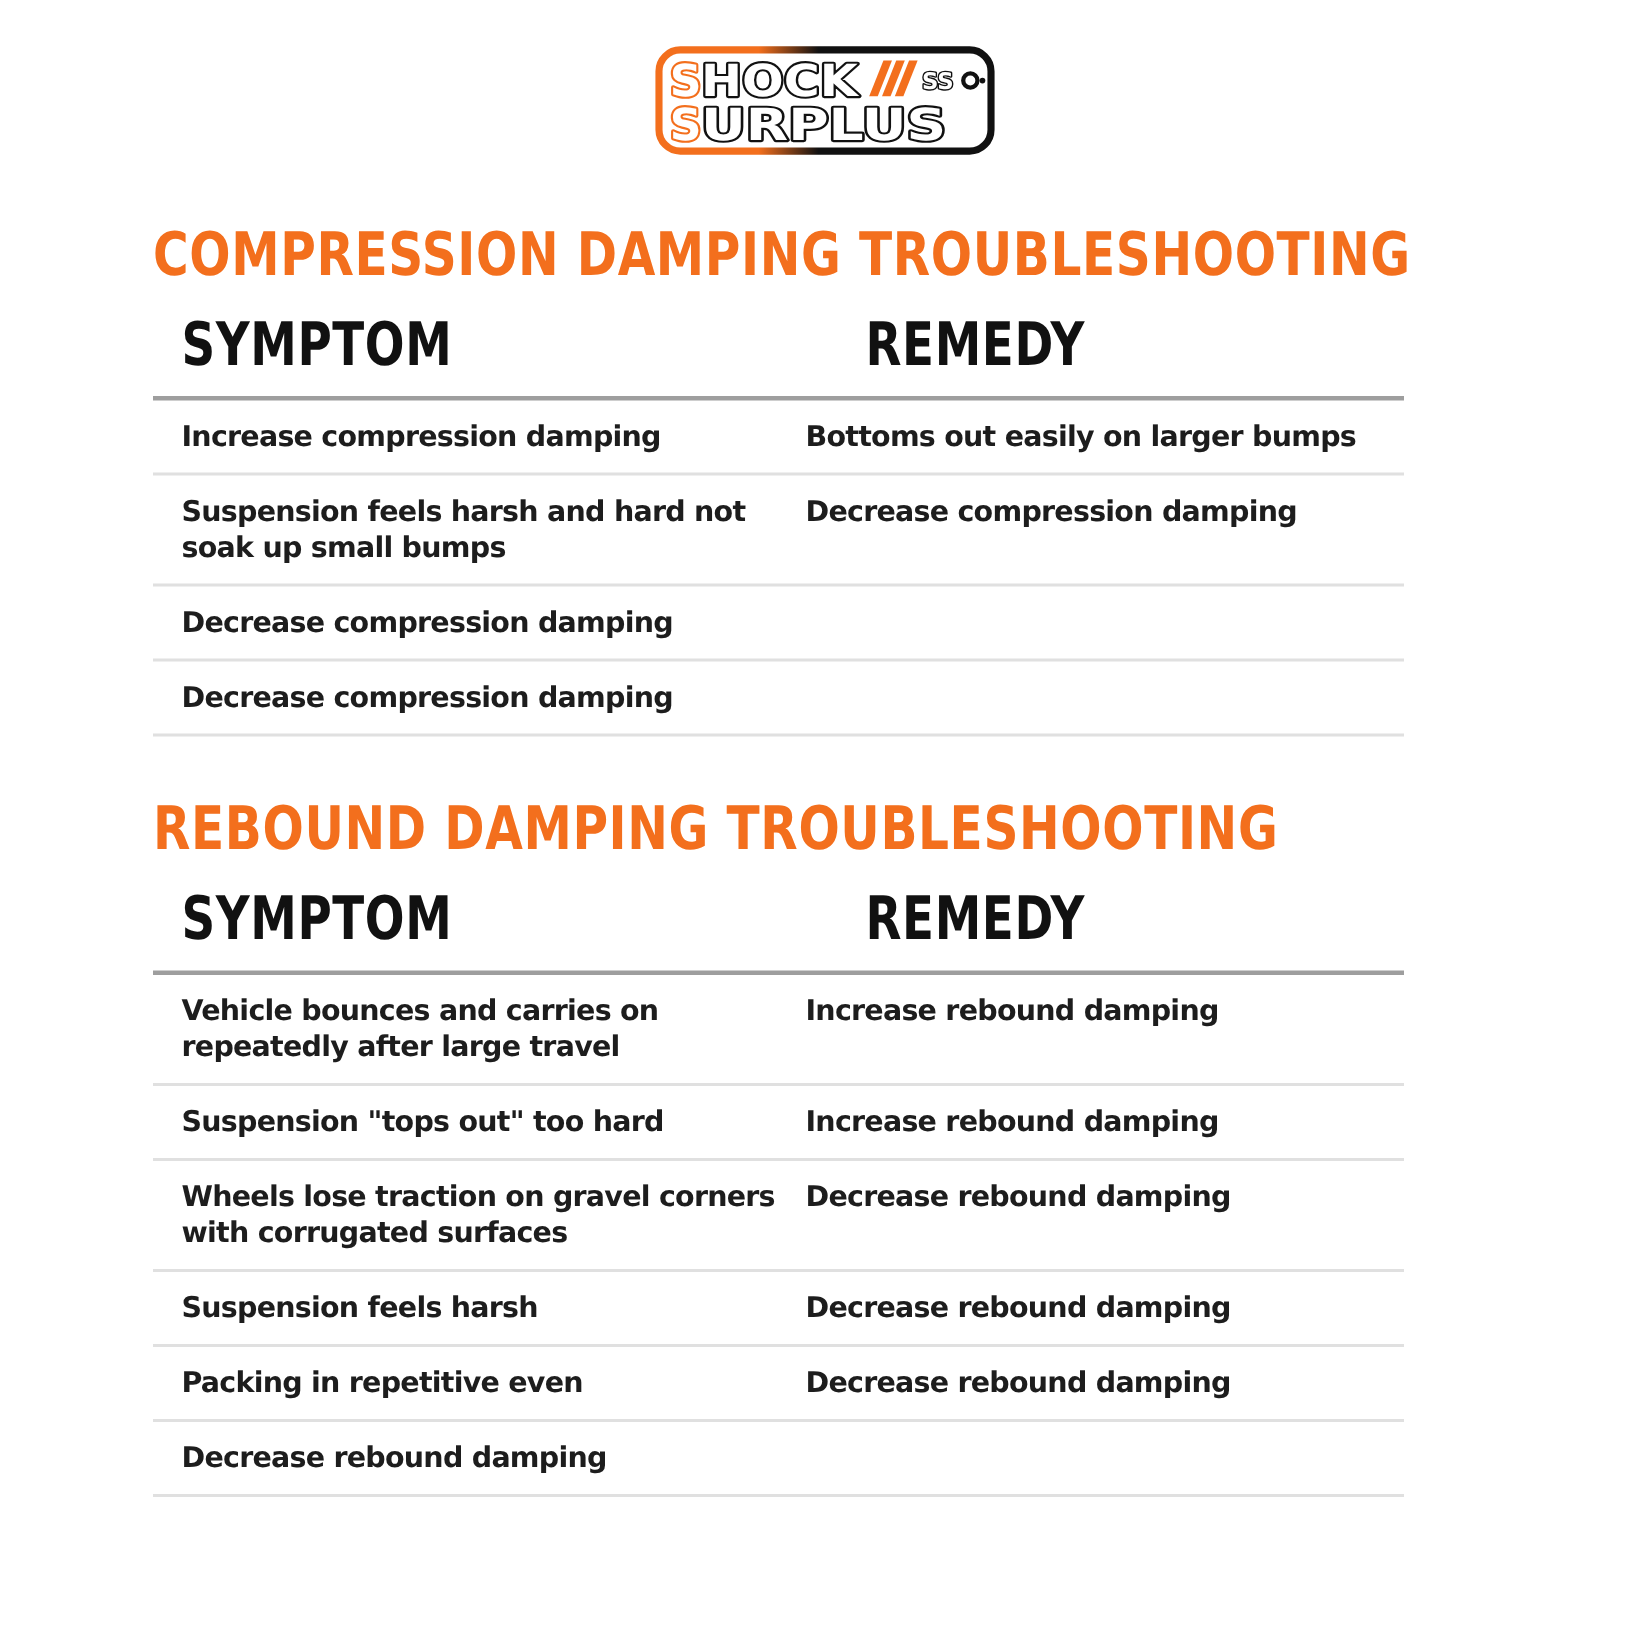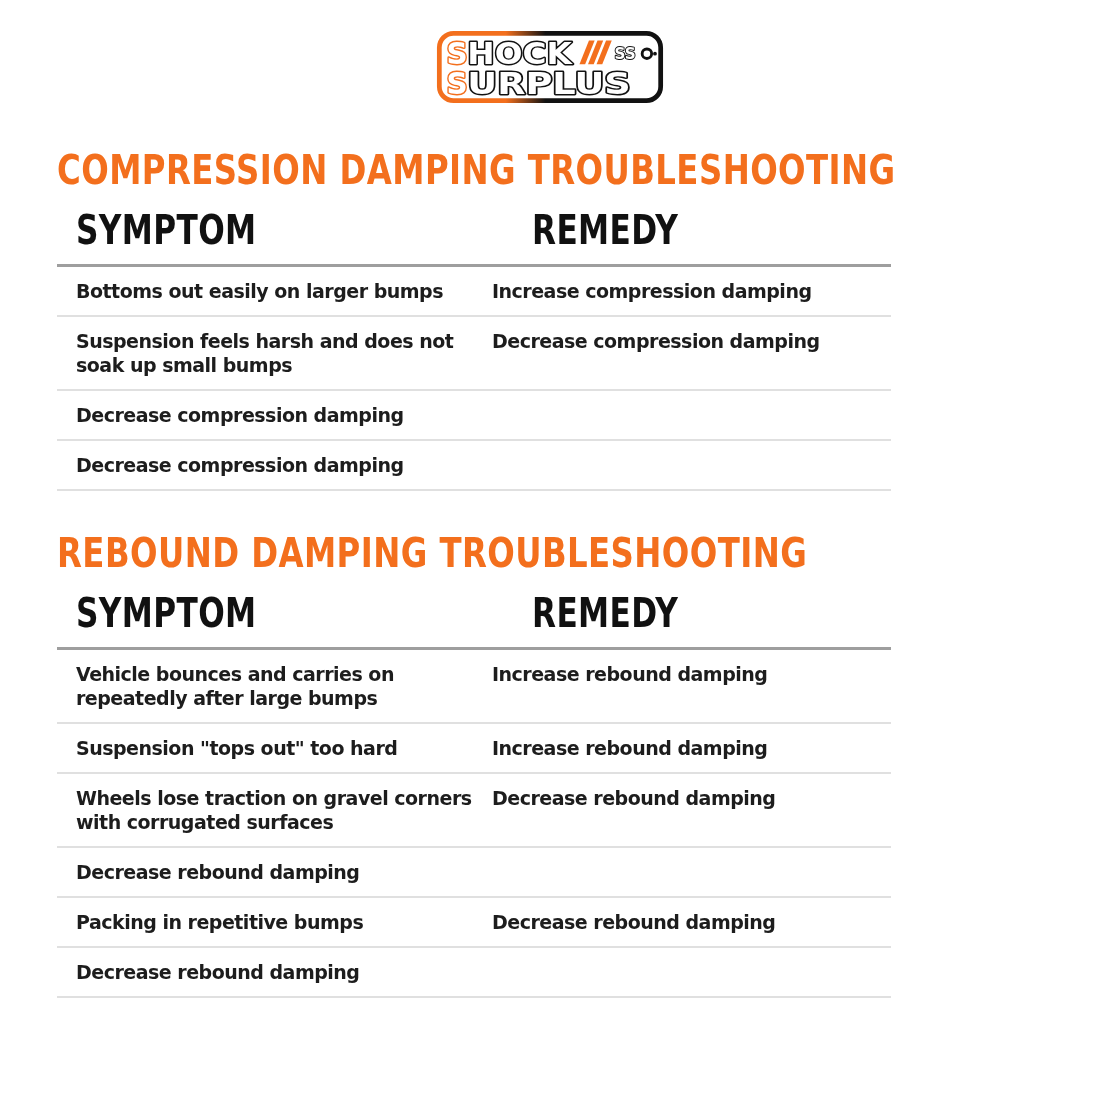--- a/index.html
+++ b/index.html
@@ -6,21 +6,21 @@
   * { box-sizing: border-box; }
   html,body { margin:0; padding:0; }
   body {
     width:1100px; height:1100px; background:#ffffff;
     font-family:"DejaVu Sans","Liberation Sans",sans-serif;
     color:var(--ink); overflow:hidden;
   }
   .logo-wrap { padding-top:28px; display:flex; justify-content:center; }
   .logo { width:228px; height:78px; }
 
-  .content { margin-left:57px; width:834px; }
+  .content { margin-left:102px; width:834px; }
 
   .section-title {
     margin:44px 0 0 0; line-height:40px; font-size:40px; font-weight:800;
     color:var(--orange); white-space:nowrap; letter-spacing:0.5px;
     transform:scaleX(0.81); transform-origin:left center;
   }
   .section-2 .section-title { margin-top:42px; }
 
   .thead {
     display:grid; grid-template-columns:416px 1fr;
@@ -93,25 +93,25 @@
     <div class="table">
       <div class="thead">
         <div class="th">
           <span>SYMPTOM</span>
         </div>
         <div class="th">
           <span>REMEDY</span>
         </div>
       </div>
       <div class="row">
+        <div class="cell">Increase compression damping</div>
         <div class="cell">Bottoms out easily on larger bumps</div>
-        <div class="cell">Increase compression damping</div>
       </div>
       <div class="row">
-        <div class="cell">Suspension feels harsh and does not
+        <div class="cell">Suspension feels harsh and hard not
 soak up small bumps</div>
         <div class="cell">Decrease compression damping</div>
       </div>
       <div class="row">
         <div class="cell">Decrease compression damping</div>
       </div>
       <div class="row">
         <div class="cell">Decrease compression damping</div>
       </div>
     </div>
@@ -123,37 +123,38 @@
       <div class="thead">
         <div class="th">
           <span>SYMPTOM</span>
         </div>
         <div class="th">
           <span>REMEDY</span>
         </div>
       </div>
       <div class="row">
         <div class="cell">Vehicle bounces and carries on
-repeatedly after large bumps</div>
+repeatedly after large travel</div>
         <div class="cell">Increase rebound damping</div>
       </div>
       <div class="row">
         <div class="cell">Suspension "tops out" too hard</div>
         <div class="cell">Increase rebound damping</div>
       </div>
       <div class="row">
         <div class="cell">Wheels lose traction on gravel corners
 with corrugated surfaces</div>
         <div class="cell">Decrease rebound damping</div>
       </div>
       <div class="row">
+        <div class="cell">Suspension feels harsh</div>
         <div class="cell">Decrease rebound damping</div>
       </div>
       <div class="row">
-        <div class="cell">Packing in repetitive bumps</div>
+        <div class="cell">Packing in repetitive even</div>
         <div class="cell">Decrease rebound damping</div>
       </div>
       <div class="row">
         <div class="cell">Decrease rebound damping</div>
       </div>
     </div>
   </div>
 
 </div>
 

